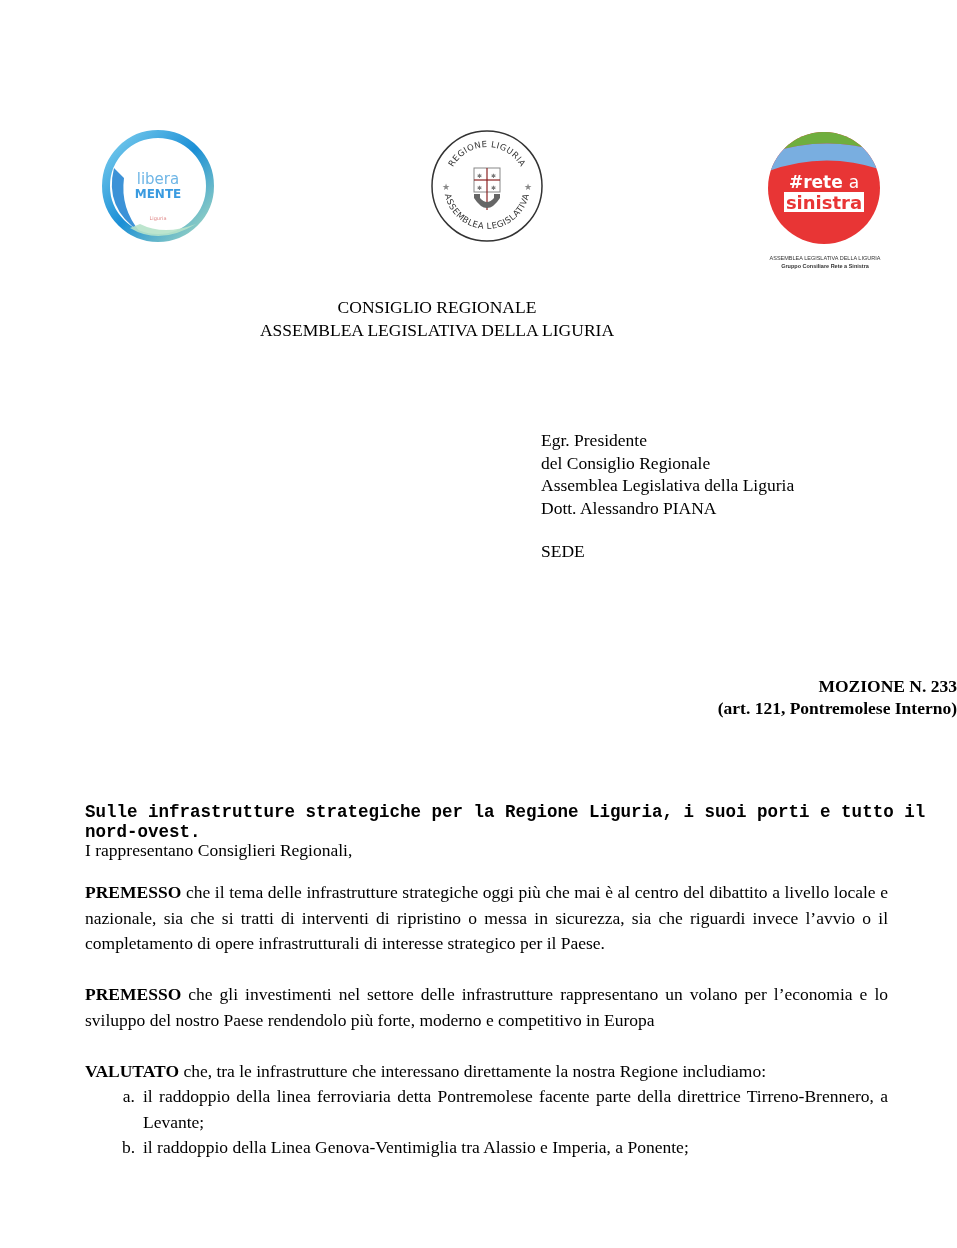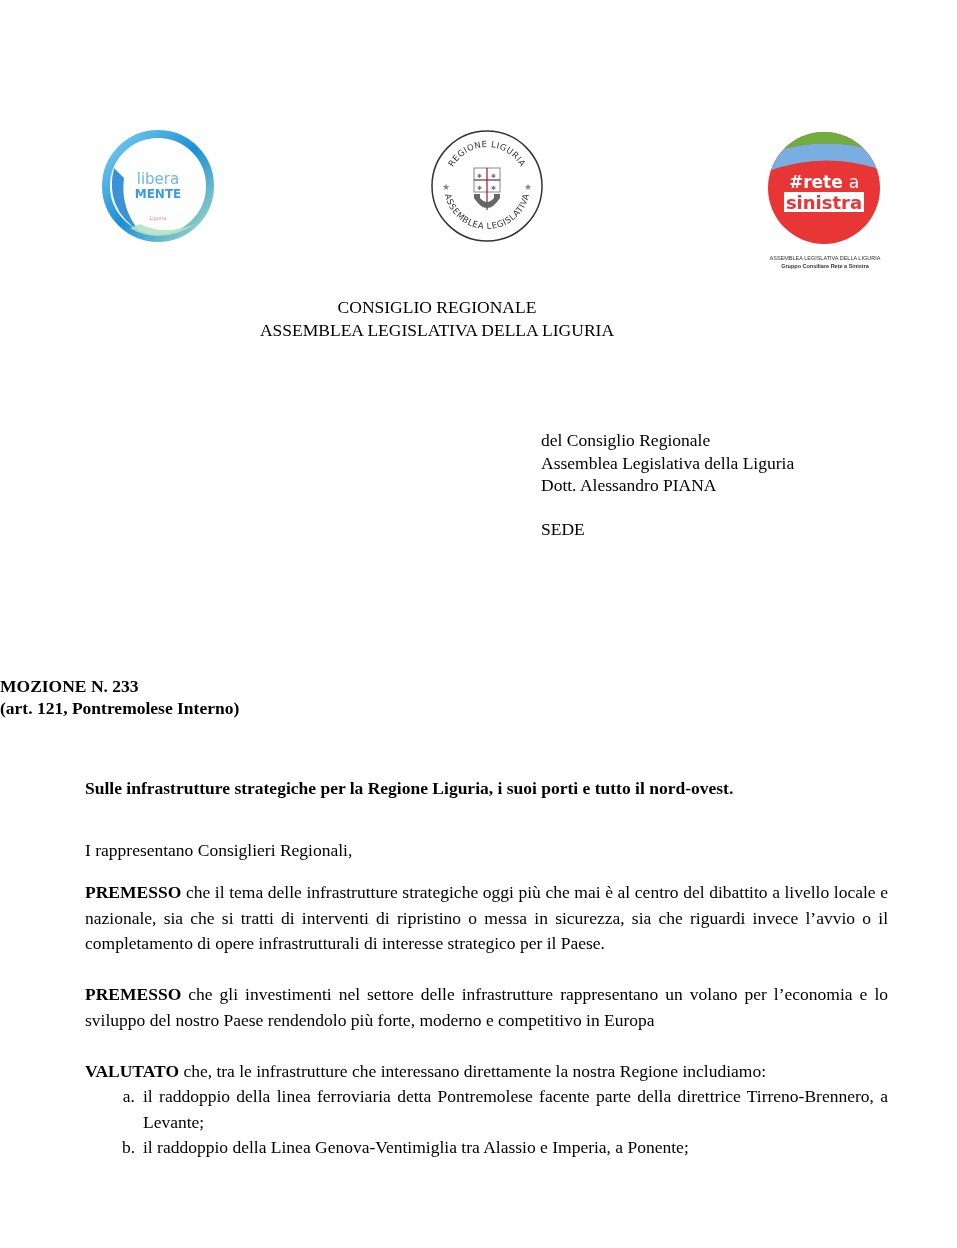--- a/index.html
+++ b/index.html
@@ -6,22 +6,22 @@
   body { width:957px; height:1248px; position:relative; overflow:hidden;
          font-family:"Liberation Serif", serif; color:#000; font-size:17.5px; }
   .abs { position:absolute; }
   .logo-libera { left:100px; top:128px; width:116px; height:116px; }
   .logo-regione { left:428px; top:128px; width:118px; height:116px; }
   .logo-rete { left:766px; top:130px; width:116px; height:116px; }
   .rete-caption { left:752px; top:254px; width:146px; text-align:center; font-family:"Liberation Sans", sans-serif; font-size:5.5px; line-height:8px; color:#333; }
   .header { left:0; width:874px; text-align:center; line-height:22px; }
   .addr { left:541px; top:429px; line-height:22.5px; }
   .addr div { white-space:pre; }
-  .title { left:0; width:957px; text-align:left; font-weight:bold; line-height:22px; top:675px; }
-  .subject { left:85px; top:778px; font-weight:bold; }
+  .title { left:0; width:957px; text-align:right; font-weight:bold; line-height:22px; top:675px; }
+  .subject { left:85px; top:802px; font-weight:bold;font-family:Liberation Mono, monospace; }
   .para { left:85px; width:803px; text-align:justify; line-height:25.5px; }
   .para .kw { font-weight:bold; }
   .list { left:85px; width:803px; line-height:25.5px; }
   .li { display:flex; text-align:justify; }
   .li .mk { width:58px; text-align:right; padding-right:8px; box-sizing:border-box; flex:none; }
   .li .tx { flex:1; }
 </style>
 </head>
 <body>
 
@@ -88,20 +88,21 @@
 </div>
 <div class="abs rete-caption">
   <div>ASSEMBLEA LEGISLATIVA DELLA LIGURIA</div>
   <div style="font-weight:bold">Gruppo Consiliare Rete a Sinistra</div>
 </div>
 
 <div class="abs header" style="top:296px">CONSIGLIO REGIONALE</div>
 <div class="abs header" style="top:319px">ASSEMBLEA LEGISLATIVA DELLA LIGURIA</div>
 
 <div class="abs addr">
+  <div>Egr. Presidente</div>
   <div>del Consiglio Regionale</div>
   <div>Assemblea Legislativa della Liguria</div>
   <div>Dott. Alessandro PIANA</div>
   <div style="margin-top:21px">SEDE</div>
 </div>
 
 <div class="abs title">
   <div>MOZIONE N. 233</div>
   <div>(art. 121, Pontremolese Interno)</div>
 </div>

